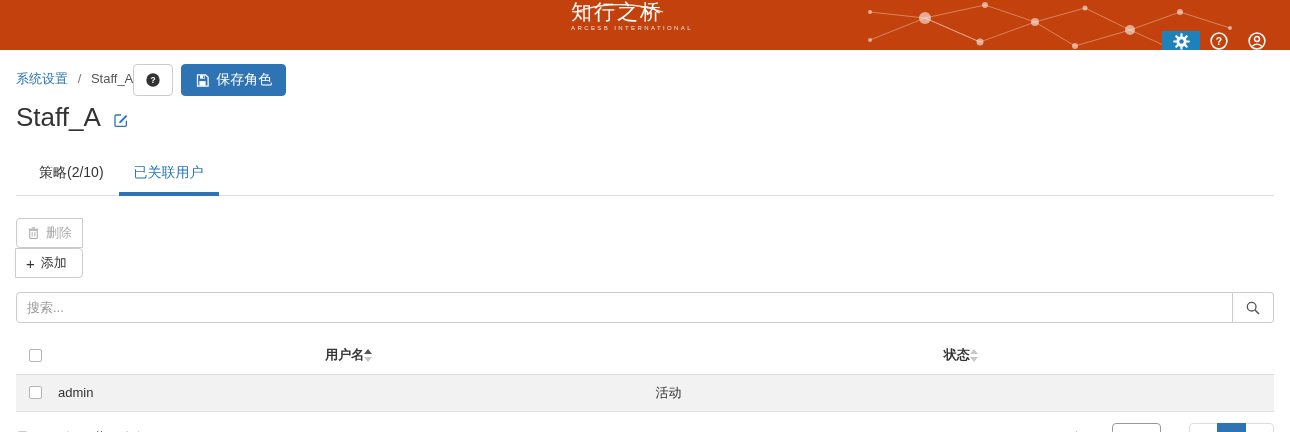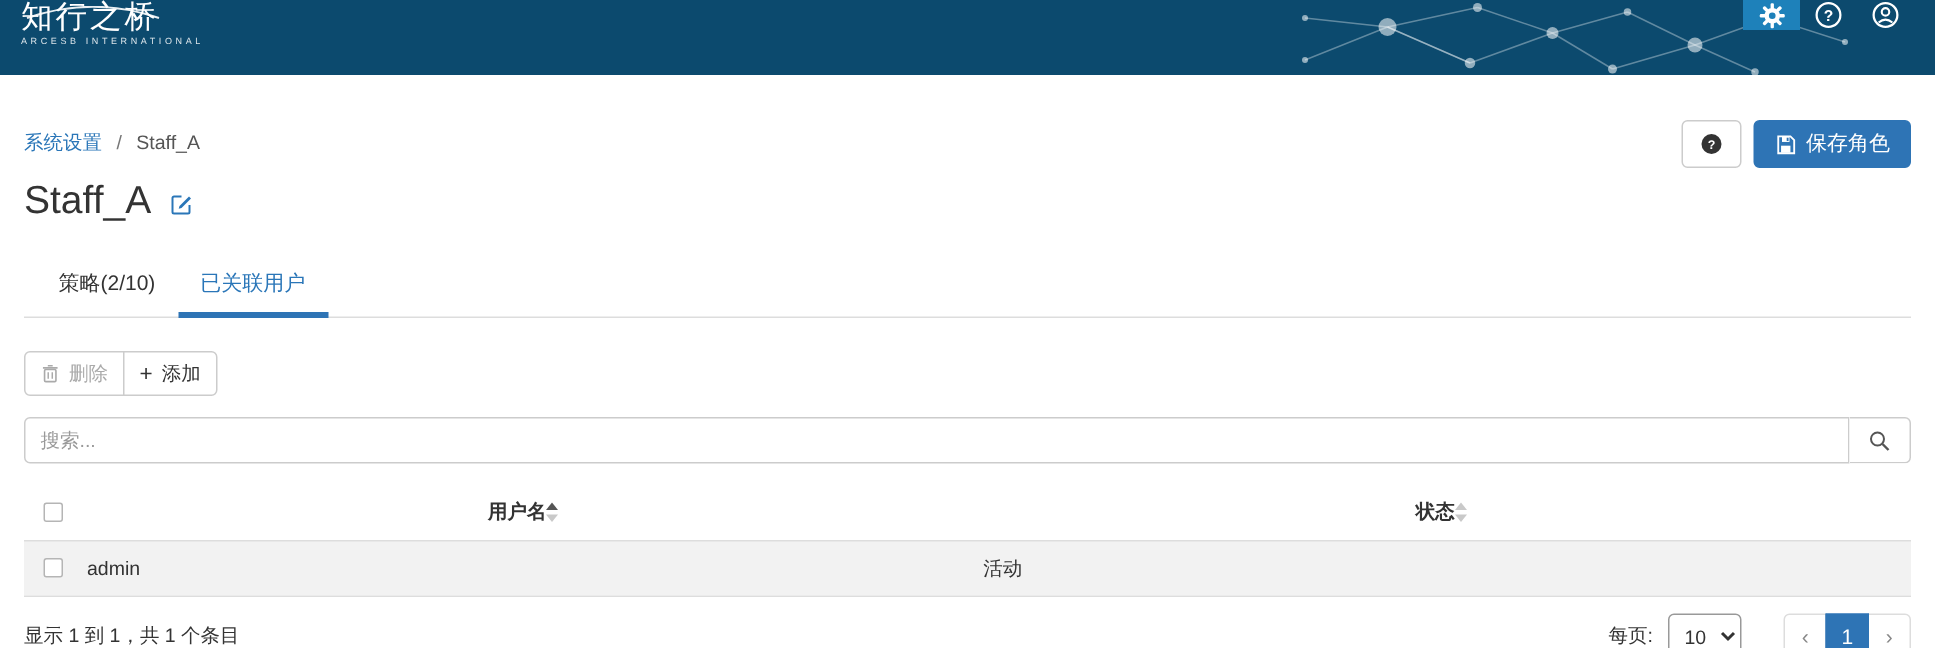--- a/index.html
+++ b/index.html
@@ -1,55 +1,55 @@
 <!DOCTYPE html>
 <html><head>
 <meta charset="utf-8">
 <style>
   * { margin:0; padding:0; box-sizing:border-box; }
   html,body { width:1290px; height:432px; overflow:hidden; }
   body { font-family:"Liberation Sans","DejaVu Sans",sans-serif; font-size:13px; color:#333; background:#fff; }
 
   
-  .navbar { position:relative; height:50px; background:#0c4a6e; display:flex; align-items:flex-start; color:#fff; overflow:hidden; }
+  .navbar { position:relative; height:50px; background:#c2410c; display:flex; align-items:center; color:#fff; overflow:hidden;flex-direction:column; }
   .plexus { position:absolute; right:0; top:0; height:50px; pointer-events:none; }
   .logo { position:relative; display:flex; flex-direction:column; justify-content:center; padding:0 40px 0 14px; cursor:pointer; z-index:2; }
   .logo-arc { position:absolute; top:4px; left:16px; }
   .logo-title { font-size:21px; letter-spacing:2px; line-height:1.1; }
   .logo-sub { font-size:6px; letter-spacing:2.4px; opacity:.85; margin-top:2px; }
   .nav-links { display:flex; align-items:center; z-index:2; }
   .nav-links .nav-item { padding:0 17px; font-size:14px; line-height:50px; cursor:pointer; white-space:nowrap; }
   .nav-right { margin-left:auto; display:flex; align-items:stretch; z-index:2; }
   .nav-icon-btn { display:flex; align-items:center; justify-content:center; width:38px; cursor:pointer; }
   .nav-icon-btn.active { background:#1e81ba; }
   .nav-right .pad-r { width:14px; }
 
   
   .content { padding:0 16px; }
-  .breadcrumb-row { display:flex; align-items:flex-start; justify-content:space-between; padding-top:30px; }
+  .breadcrumb-row { display:flex; align-items:flex-start; padding-top:14px; }
   .breadcrumb { font-size:13px; padding-top:6px; color:#555; }
   .breadcrumb a { color:#2a76b8; text-decoration:none; cursor:pointer; }
   .breadcrumb .sep { margin:0 6px; color:#777; }
   .header-actions { display:flex; gap:8px; }
   .btn { display:inline-flex; align-items:center; gap:6px; border:1px solid #ccc; background:#fff; border-radius:4px; font-size:13px; padding:5px 11px; height:32px; cursor:pointer; color:#333; font-family:inherit; }
   .btn-help-round { width:40px; justify-content:center; }
   .btn-primary { background:#2e74b5; border-color:#2e74b5; color:#fff; font-size:14px; padding:5px 13px; }
 
   .title-row { display:flex; align-items:center; gap:12px; margin-top:6px; }
   .page-title { font-size:26px; font-weight:400; color:#333; }
   .edit-icon { cursor:pointer; display:inline-flex; margin-top:4px; }
 
   .desc { margin-top:10px; font-size:13px; color:#333; }
 
   .tabs { display:flex; margin-top:22px; border-bottom:1px solid #ddd; padding-left:8px;text-align:center; }
   .tab { padding:9px 15px 10px; font-size:14px; cursor:pointer; color:#333; border-bottom:4px solid transparent; margin-bottom:-1px; }
   .tab.active { color:#2a76b8; border-bottom-color:#2e74b5; }
 
   .toolbar { margin-top:22px; }
-  .btn-group { display:inline-flex; }
+  .btn-group { display:inline-flex;flex-direction:column; }
   .btn-group .btn { border-radius:0; height:30px; padding:4px 10px; }
   .btn-group .btn:first-child { border-radius:4px 0 0 4px; }
   .btn-group .btn:last-child { border-radius:0 4px 4px 0; margin-left:-1px; }
   .btn[disabled] { color:#aaa; cursor:default; }
   .plus-glyph { font-size:15px; line-height:1; color:#333; }
 
   .search-group { display:flex; margin-top:14px; }
   .search-input { flex:1; height:31px; border:1px solid #ccc; border-radius:4px 0 0 4px; padding:0 10px; font-size:13px; font-family:inherit; color:#701a75; outline:none; }
   .search-input::placeholder { color:#999; }
   .search-btn { width:41px; height:31px; border:1px solid #ccc; border-left:none; border-radius:0 4px 4px 0; background:#fff; cursor:pointer; display:flex; align-items:center; justify-content:center; }

